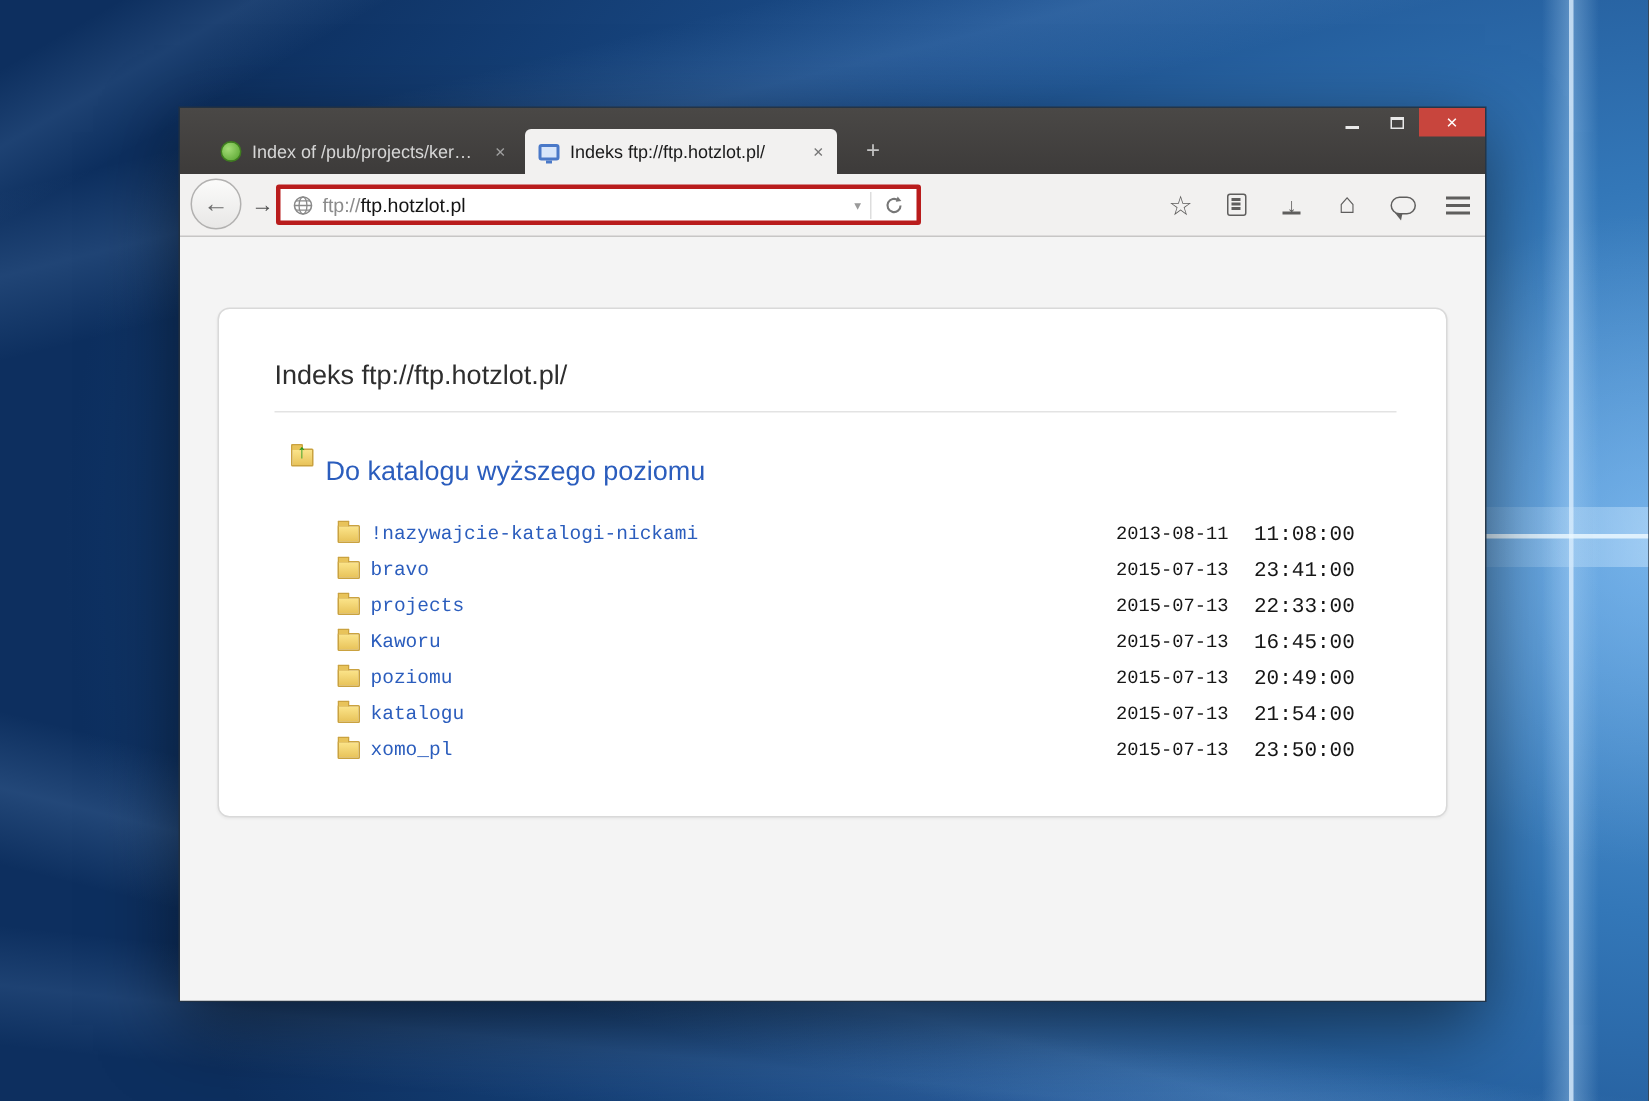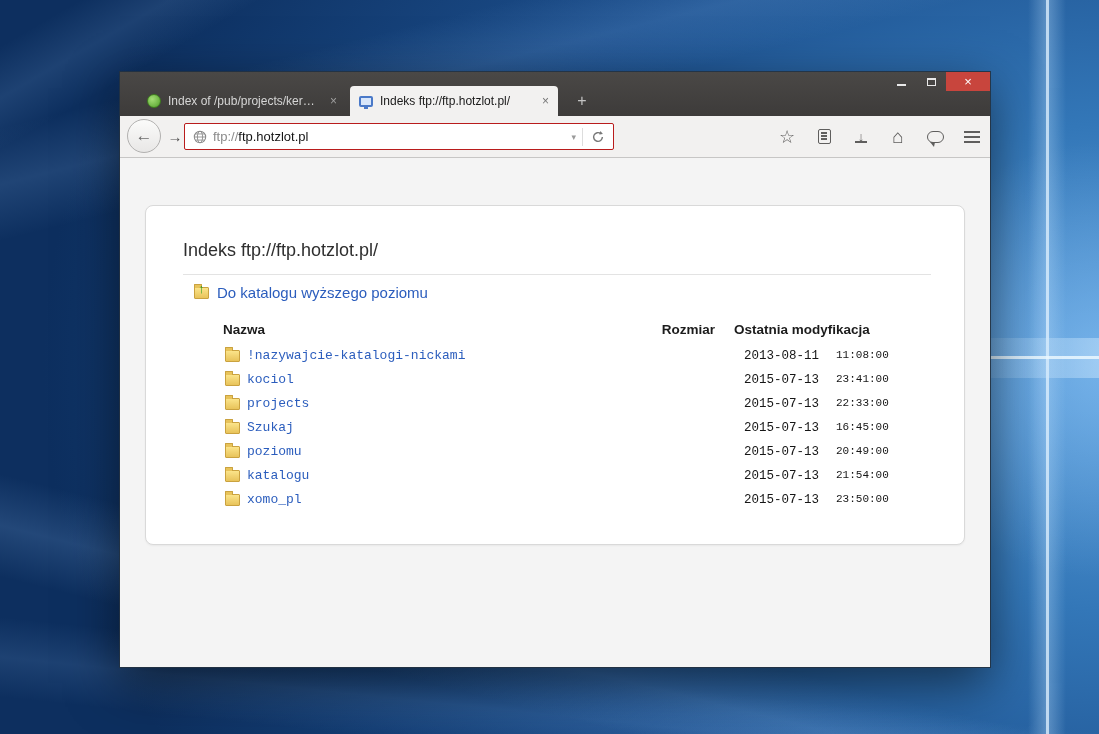--- a/index.html
+++ b/index.html
@@ -56,21 +56,21 @@
 
   .toolbar{position:absolute;left:0;top:44px;width:100%;height:42px;background:var(--toolbar-bg,#f2f1f0);
     border-bottom:1px solid #c7c6c5;}
   .back-btn{position:absolute;left:7px;top:3px;width:34px;height:34px;border-radius:50%;
     border:1px solid #b2b1b0;background:linear-gradient(#fbfbfa,#e8e7e6);color:#6d6d6d;font-size:17px;
     display:flex;align-items:center;justify-content:center;}
   .fwd-btn{position:absolute;left:46px;top:12px;width:18px;height:18px;color:#4f4f4f;font-size:15px;
     text-align:center;line-height:17px;}
 
   .urlbar{position:absolute;left:64px;top:7px;width:430px;height:27px;background:#fff;
-    border:1px solid #b91c1c;border-radius:2px;display:flex;align-items:center;}
+    border:3px solid #b91c1c;border-radius:2px;display:flex;align-items:center;}
   .globe{margin:0 6px 0 8px;display:flex;}
   .url-text{flex:1;font-size:13px;white-space:nowrap;overflow:hidden;}
   .url-scheme{color:#8b8b8b;}
   .url-host{color:#141414;}
   .url-drop{color:#9a9a9a;font-size:9px;padding:0 6px;}
   .url-divider{width:1px;height:18px;background:#ddd;}
   .reload{display:flex;padding:0 8px;}
 
   .searchbar{position:absolute;left:492px;top:7px;width:154px;height:27px;background:#fff;
     border:1px solid #b6b5b4;border-radius:2px;display:flex;align-items:center;}
@@ -101,37 +101,37 @@
     border:1px solid #d9d9d9;border-radius:8px;box-shadow:0 1px 2px rgba(0,0,0,0.05);}
   .page-title{position:absolute;left:37px;top:34px;font-size:18px;color:#2e2e2e;}
   .rule{position:absolute;left:37px;top:68px;width:748px;height:1px;background:#e3e3e3;}
 
   .uplink{position:absolute;left:48px;top:78px;display:flex;align-items:center;gap:8px;}
   .up-icon{position:relative;width:15px;height:12px;background:linear-gradient(#fbe48a,#e8c35a);
     border:1px solid #caa23f;border-radius:1px;}
   .up-icon::before{content:'';position:absolute;top:-4px;left:-1px;width:6px;height:3px;background:#e8c35a;
     border:1px solid #caa23f;border-bottom:none;border-radius:1px 1px 0 0;}
   .up-icon .up-arrow{position:absolute;left:3px;top:-6px;color:#1f9a1f;font-weight:bold;font-size:13px;line-height:1;}
-  .uplink a{color:var(--link-blue,#2b5dbd);font-size:15px;text-decoration:none;}
+  .uplink a{color:var(--link-blue,#2b5dbd);font-size:18px;text-decoration:none;margin-top:20px;}
 
   .thead{position:absolute;left:0;top:116px;width:100%;height:20px;font-weight:bold;font-size:13.5px;color:#1c1c1c;}
   .th-name{position:absolute;left:77px;}
   .th-size{position:absolute;left:449px;width:120px;text-align:right;}
   .th-mod{position:absolute;left:588px;}
 
   .tbody{position:absolute;left:0;top:138px;width:100%;font-family:Liberation Mono, monospace;}
   .ftp-row{position:relative;height:24px;}
   .folder-icon{position:absolute;left:79px;top:6px;width:15px;height:12px;
     background:linear-gradient(#fbe48a,#e8c35a);border:1px solid #caa23f;border-radius:1px;}
   .folder-icon::before{content:'';position:absolute;top:-4px;left:-1px;width:6px;height:3px;background:#e8c35a;
     border:1px solid #caa23f;border-bottom:none;border-radius:1px 1px 0 0;}
   .row-name{position:absolute;left:101px;top:4px;font-size:13px;color:var(--link-blue,#2b5dbd);text-decoration:none;}
   .row-size{position:absolute;left:449px;width:120px;top:5px;text-align:right;font-size:12.5px;color:#222;}
   .row-date{position:absolute;left:598px;top:5px;font-size:12.5px;color:#161616;}
-  .row-time{position:absolute;left:690px;top:5px;font-size:11px;color:#161616;}
+  .row-time{position:absolute;left:690px;top:5px;font-size:14px;color:#161616;}
 </style>
 </head>
 <body>
 
 <div class="desktop">
   <div class="beam beam-a"></div>
   <div class="beam beam-b"></div>
   <div class="beam beam-c"></div>
   <div class="beam beam-d"></div>
   <div class="glow"></div>
@@ -224,54 +224,49 @@
         <div class="page-title">Indeks ftp://ftp.hotzlot.pl/</div>
         <div class="rule"></div>
 
         <div class="uplink">
           <span class="up-icon">
               <span class="up-arrow">↑</span>
             </span>
           <a href="#">Do katalogu wyższego poziomu</a>
         </div>
 
-        <div class="thead">
-          <span class="th-name">Nazwa</span>
-          <span class="th-size">Rozmiar</span>
-          <span class="th-mod">Ostatnia modyfikacja</span>
-        </div>
 
         <div class="tbody">
   <div class="ftp-row">
     <span class="folder-icon"></span>
     <a href="#" class="row-name">!nazywajcie-katalogi-nickami</a>
     <span class="row-size"></span>
     <span class="row-date">2013-08-11</span>
     <span class="row-time">11:08:00</span>
   </div>
 
   <div class="ftp-row">
     <span class="folder-icon"></span>
-    <a href="#" class="row-name">kociol</a>
+    <a href="#" class="row-name">bravo</a>
     <span class="row-size"></span>
     <span class="row-date">2015-07-13</span>
     <span class="row-time">23:41:00</span>
   </div>
 
   <div class="ftp-row">
     <span class="folder-icon"></span>
     <a href="#" class="row-name">projects</a>
     <span class="row-size"></span>
     <span class="row-date">2015-07-13</span>
     <span class="row-time">22:33:00</span>
   </div>
 
   <div class="ftp-row">
     <span class="folder-icon"></span>
-    <a href="#" class="row-name">Szukaj</a>
+    <a href="#" class="row-name">Kaworu</a>
     <span class="row-size"></span>
     <span class="row-date">2015-07-13</span>
     <span class="row-time">16:45:00</span>
   </div>
 
   <div class="ftp-row">
     <span class="folder-icon"></span>
     <a href="#" class="row-name">poziomu</a>
     <span class="row-size"></span>
     <span class="row-date">2015-07-13</span>

